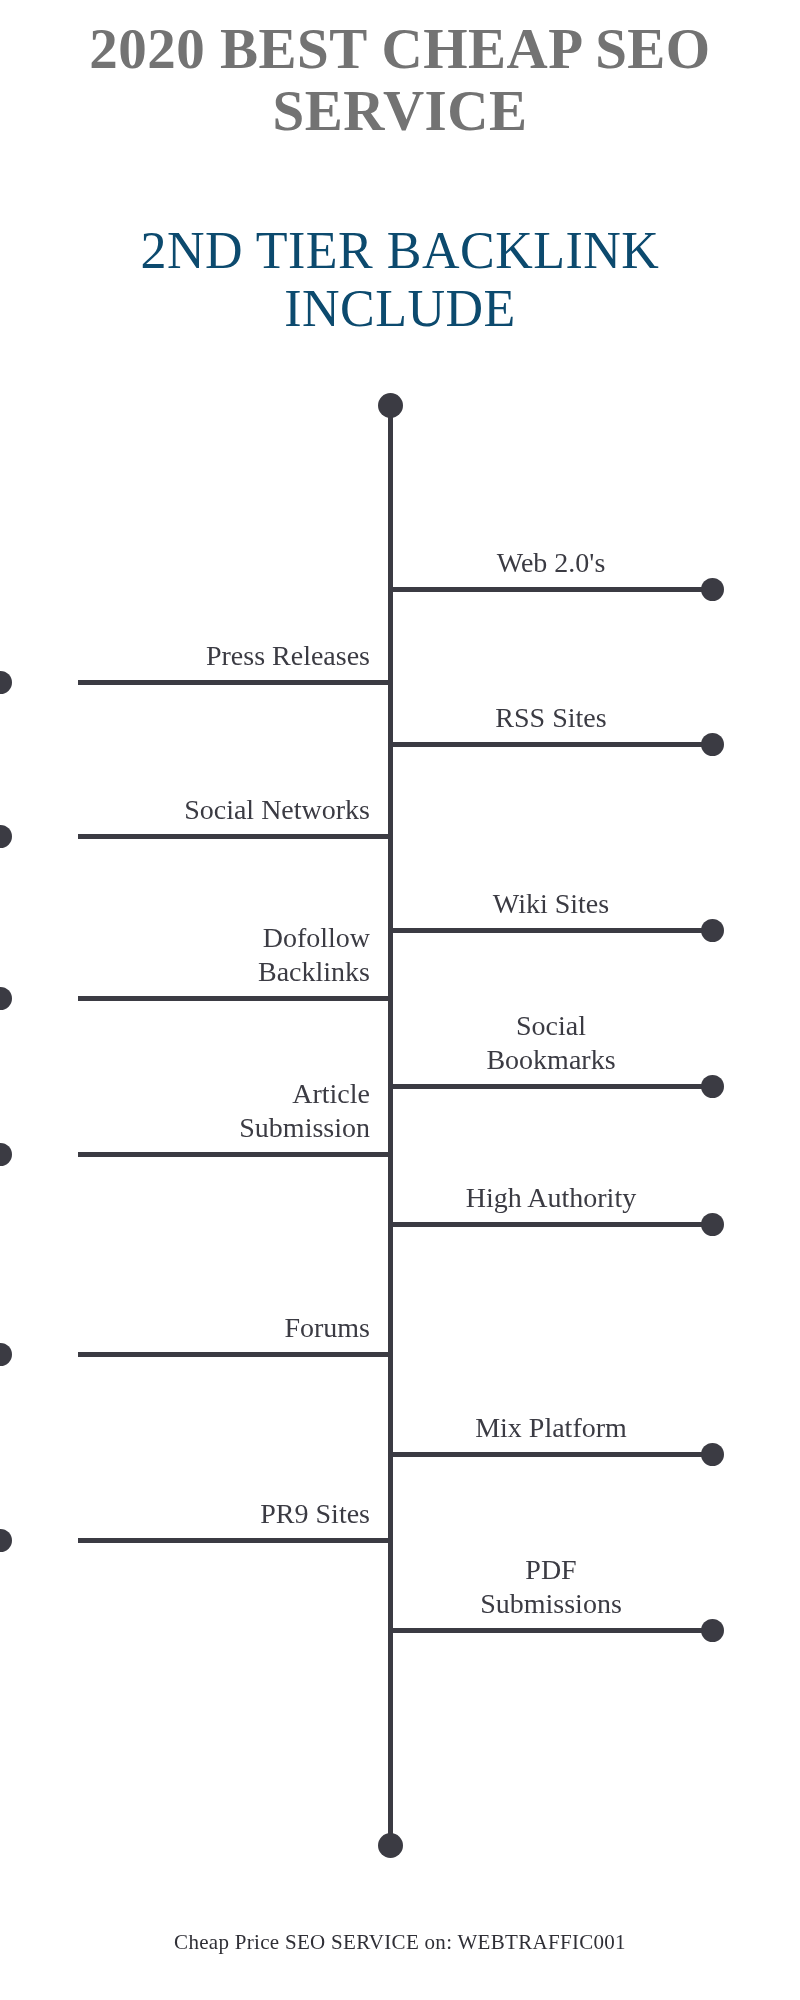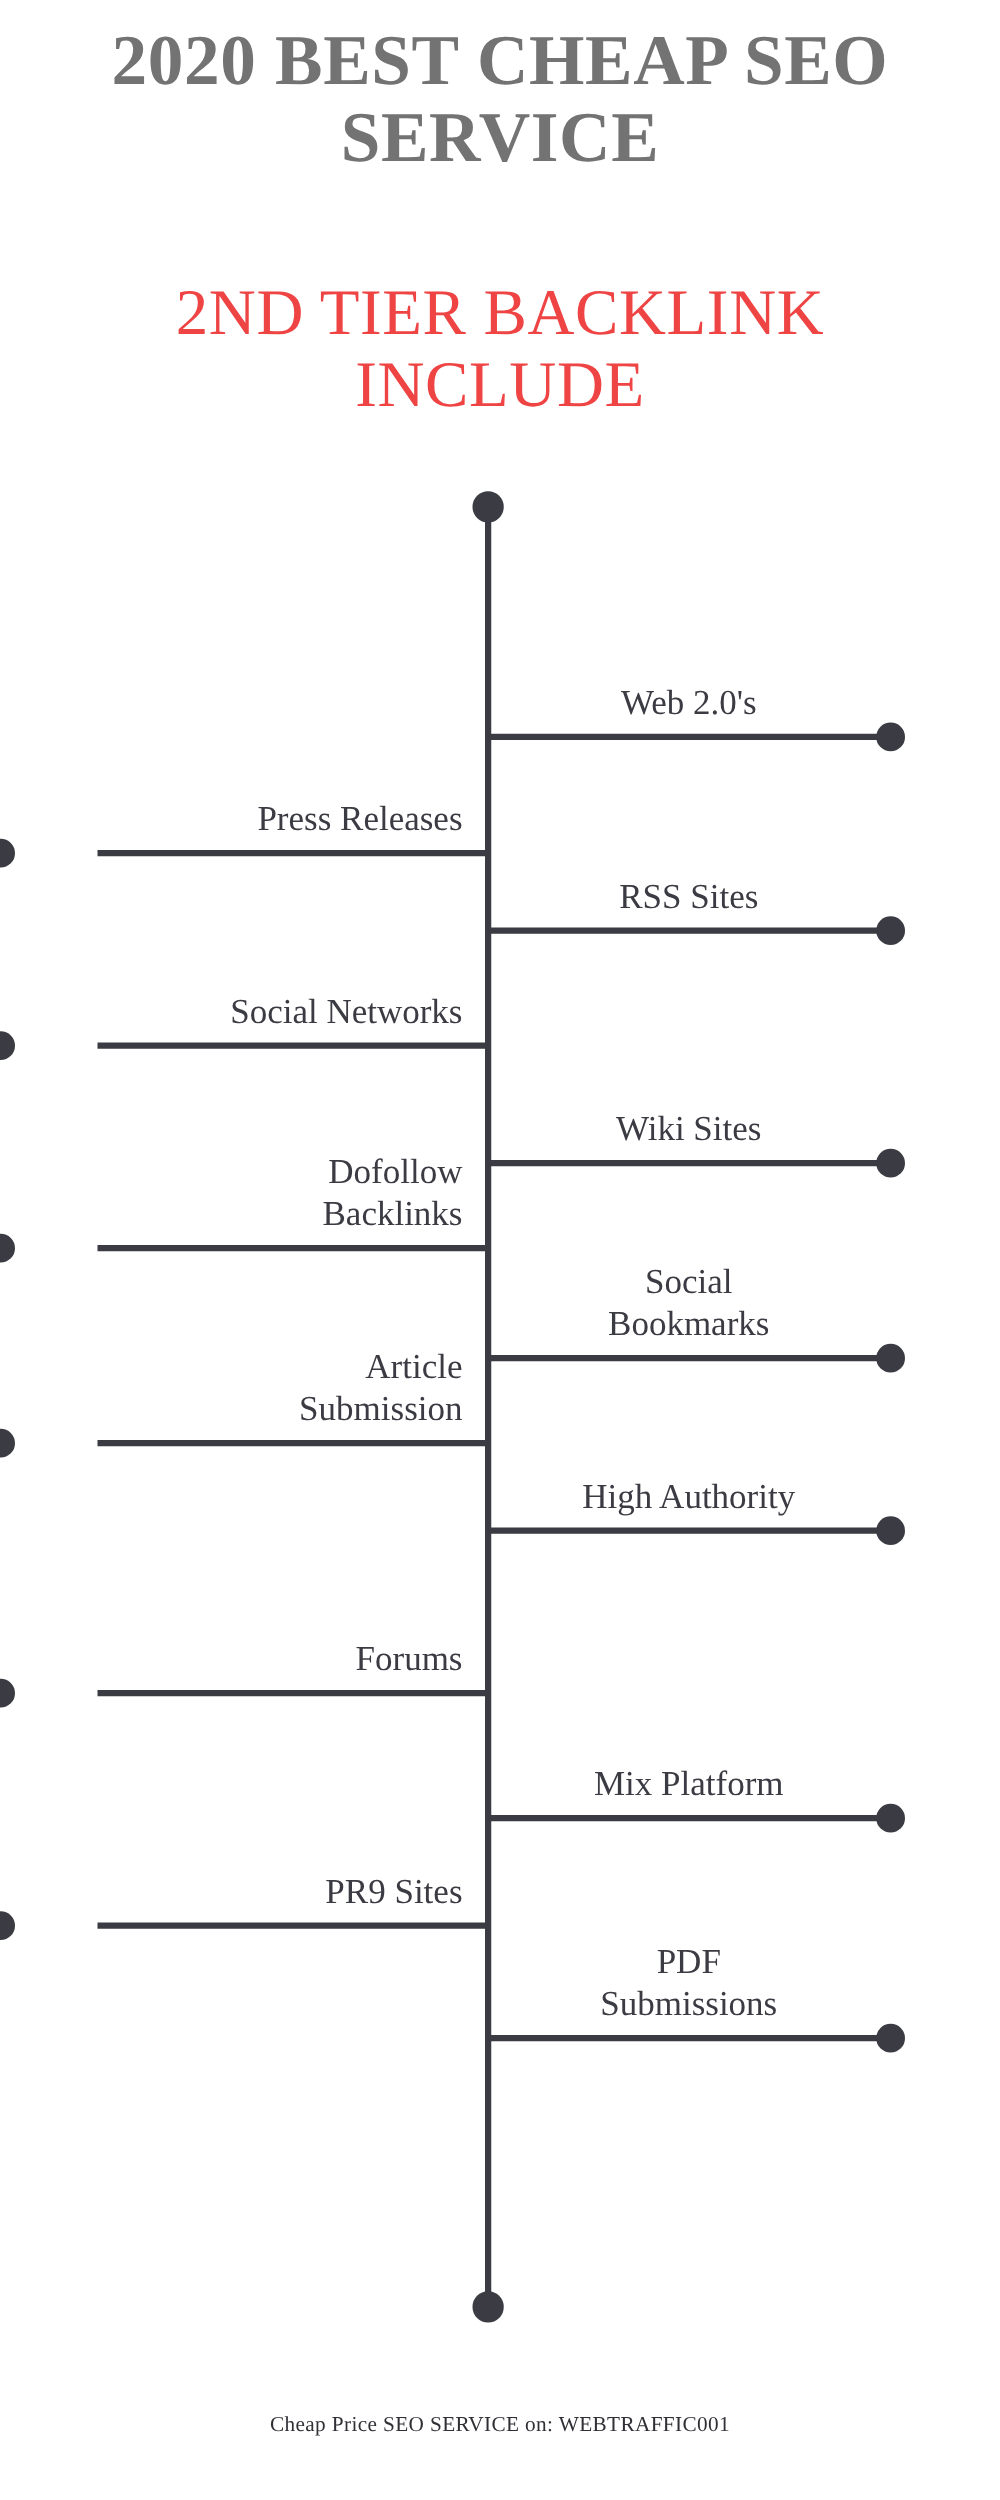--- a/index.html
+++ b/index.html
@@ -37,21 +37,21 @@
   .sub-title-block {
     position: absolute;
     left: 0;
     top: 222px;
     width: 800px;
     text-align: center;
   }
   .sub-title {
     font-family: "Liberation Serif", "DejaVu Serif", serif;
     font-weight: normal;
-    color: #ef4444;
+    color: #0c4a6e;
     font-size: 52px;
     line-height: 1.12;
     letter-spacing: 0.5px;
     margin: 0;
     padding: 0 20px;
   }
 
   
   #timeline {
     position: absolute;
@@ -117,21 +117,21 @@
   .branch.left .end-dot { left: -11px; }
   .branch.left .lbl     { right: 20px; width: 300px; text-align: right; }
 
   
   .footer {
     position: absolute;
     left: 0;
     top: 1930px;
     width: 800px;
     text-align: center;
-    font-size: 17px;
+    font-size: 21px;
     letter-spacing: 0.3px;
     color: #2f2f36;
   }
 </style>
 </head>
 <body>
 
 <div class="header-block">
   <h1 class="main-title">2020 BEST CHEAP SEO SERVICE</h1>
 </div>

